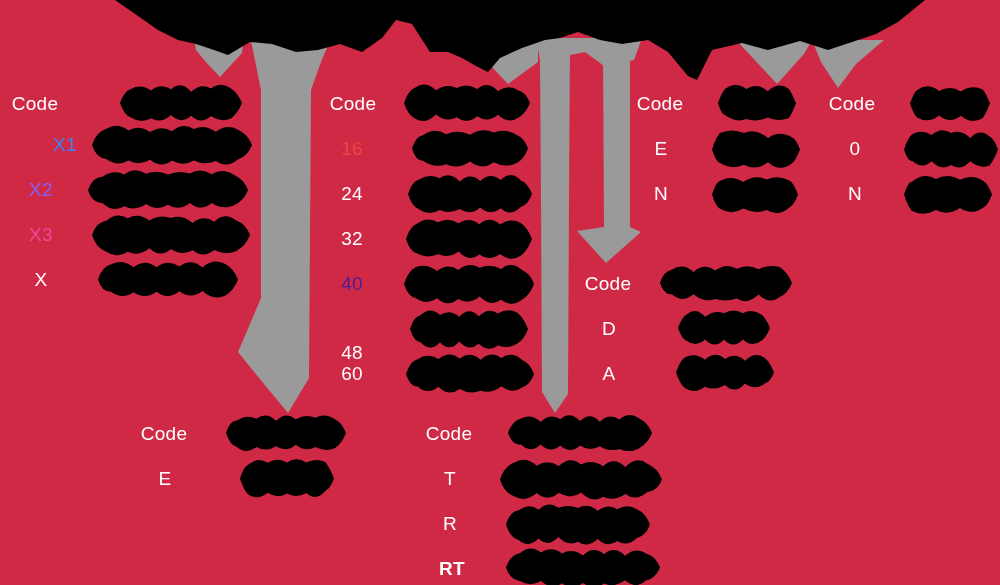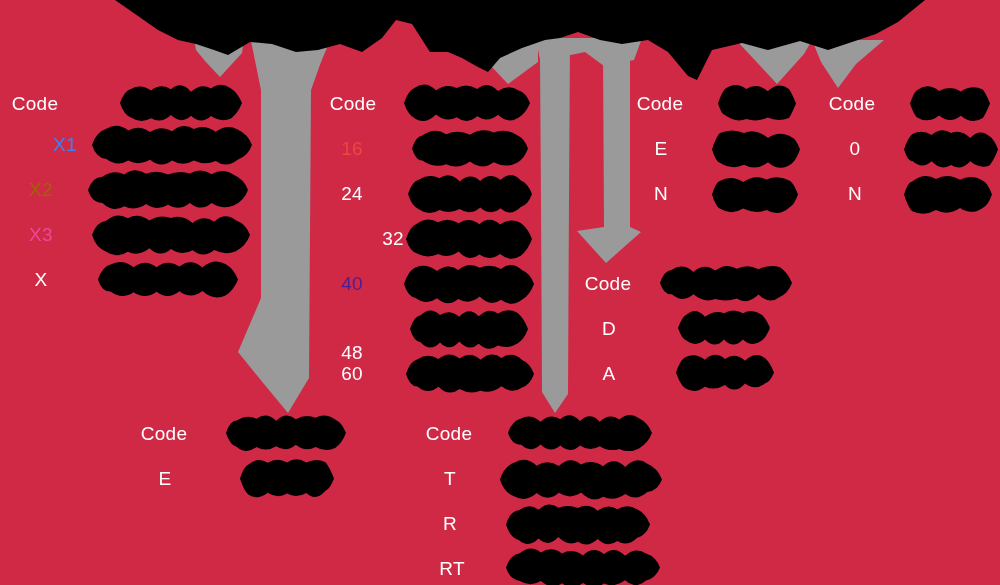--- a/index.html
+++ b/index.html
@@ -128,28 +128,28 @@
           <path d="M 506 524.5 Q 510.0 511.2 519.0 510.3 Q 528.8 502.6 538.6 509.7 Q 548.5 500.5 558.3 507.7 Q 568.2 504.0 578.0 508.0 Q 587.8 502.5 597.7 510.7 Q 607.5 503.0 617.4 509.3 Q 627.2 503.5 637.0 509.2 Q 646.0 513.3 650.0 524.5 Q 646.0 535.7 637.0 537.9 Q 627.2 547.4 617.4 541.1 Q 607.5 548.5 597.7 539.1 Q 587.8 548.5 578.0 541.8 Q 568.2 546.9 558.3 537.1 Q 548.5 547.9 538.6 538.6 Q 528.8 548.5 519.0 540.2 Q 510.0 537.8 506 524.5 Z" fill="#000000"></path>
         </g>
       <g class="blob">
           <path d="M 506 567.5 Q 510.0 555.0 519.9 553.3 Q 530.4 544.3 540.9 552.6 Q 551.4 545.4 562.0 553.4 Q 572.5 547.6 583.0 555.4 Q 593.5 545.2 604.0 554.2 Q 614.6 545.2 625.1 555.7 Q 635.6 546.5 646.1 553.6 Q 656.0 556.9 660.0 567.5 Q 656.0 578.1 646.1 580.6 Q 635.6 589.9 625.1 580.2 Q 614.6 588.1 604.0 583.6 Q 593.5 590.3 583.0 583.0 Q 572.5 590.6 562.0 583.3 Q 551.4 590.3 540.9 581.1 Q 530.4 587.4 519.9 581.0 Q 510.0 580.0 506 567.5 Z" fill="#000000"></path>
         </g>
     </g>
   </svg>
 
   <div class="lbl" style="left: 35px; top: 103px; color: rgb(255, 255, 255);">Code</div>
   <div class="lbl" style="left: 41px; top: 144px; color: #3b82f6; margin-left: 24px;">X1</div>
-  <div class="lbl" style="left: 41px; top: 189px; color: #a16207; text-align: center;">X2</div>
+  <div class="lbl" style="left: 41px; top: 189px; color: #8b5cf6; text-align: center;">X2</div>
   <div class="lbl" style="left: 41px; top: 234px; color: #ec4899;">X3</div>
   <div class="lbl" style="left: 41px; top: 279px; color: rgb(255, 255, 255);">X</div>
 
   <div class="lbl" style="left: 353px; top: 103px; color: rgb(255, 255, 255);">Code</div>
   <div class="lbl" style="left: 352px; top: 148px; color: #ef4444;">16</div>
   <div class="lbl" style="left: 352px; top: 193px; color: rgb(255, 255, 255);">24</div>
-  <div class="lbl" style="left: 352px; top: 238px; color: rgb(255, 255, 255); margin-left: 41px;">32</div>
+  <div class="lbl" style="left: 352px; top: 238px; color: rgb(255, 255, 255);">32</div>
   <div class="lbl" style="left: 352px; top: 283px; color: #4c1d95;">40</div>
   <div class="lbl" style="left: 352px; top: 328px; color: rgb(255, 255, 255); margin-top: 24px;">48</div>
   <div class="lbl" style="left: 352px; top: 373px; color: rgb(255, 255, 255);">60</div>
 
   <div class="lbl" style="left: 660px; top: 103px; color: rgb(255, 255, 255);">Code</div>
   <div class="lbl" style="left: 661px; top: 148px; color: rgb(255, 255, 255);">E</div>
   <div class="lbl" style="left: 661px; top: 193px; color: rgb(255, 255, 255);">N</div>
 
   <div class="lbl" style="left: 852px; top: 103px; color: rgb(255, 255, 255);">Code</div>
   <div class="lbl" style="left: 855px; top: 148px; color: rgb(255, 255, 255);">0</div>
@@ -158,15 +158,15 @@
   <div class="lbl" style="left: 608px; top: 283px; color: rgb(255, 255, 255);">Code</div>
   <div class="lbl" style="left: 609px; top: 328px; color: rgb(255, 255, 255);">D</div>
   <div class="lbl" style="left: 609px; top: 373px; color: rgb(255, 255, 255);">A</div>
 
   <div class="lbl" style="left: 164px; top: 433px; color: rgb(255, 255, 255);">Code</div>
   <div class="lbl" style="left: 165px; top: 478px; color: rgb(255, 255, 255);">E</div>
 
   <div class="lbl" style="left: 449px; top: 433px; color: rgb(255, 255, 255);">Code</div>
   <div class="lbl" style="left: 450px; top: 478px; color: rgb(255, 255, 255);">T</div>
   <div class="lbl" style="left: 450px; top: 523px; color: rgb(255, 255, 255);">R</div>
-  <div class="lbl" style="left: 452px; top: 568px; color: rgb(255, 255, 255);">RT</div>
+  <div class="lbl" style="left: 452px; top: 568px; color: rgb(255, 255, 255); font-weight: bold;">RT</div>
 
 </div>
 
 </body></html>

